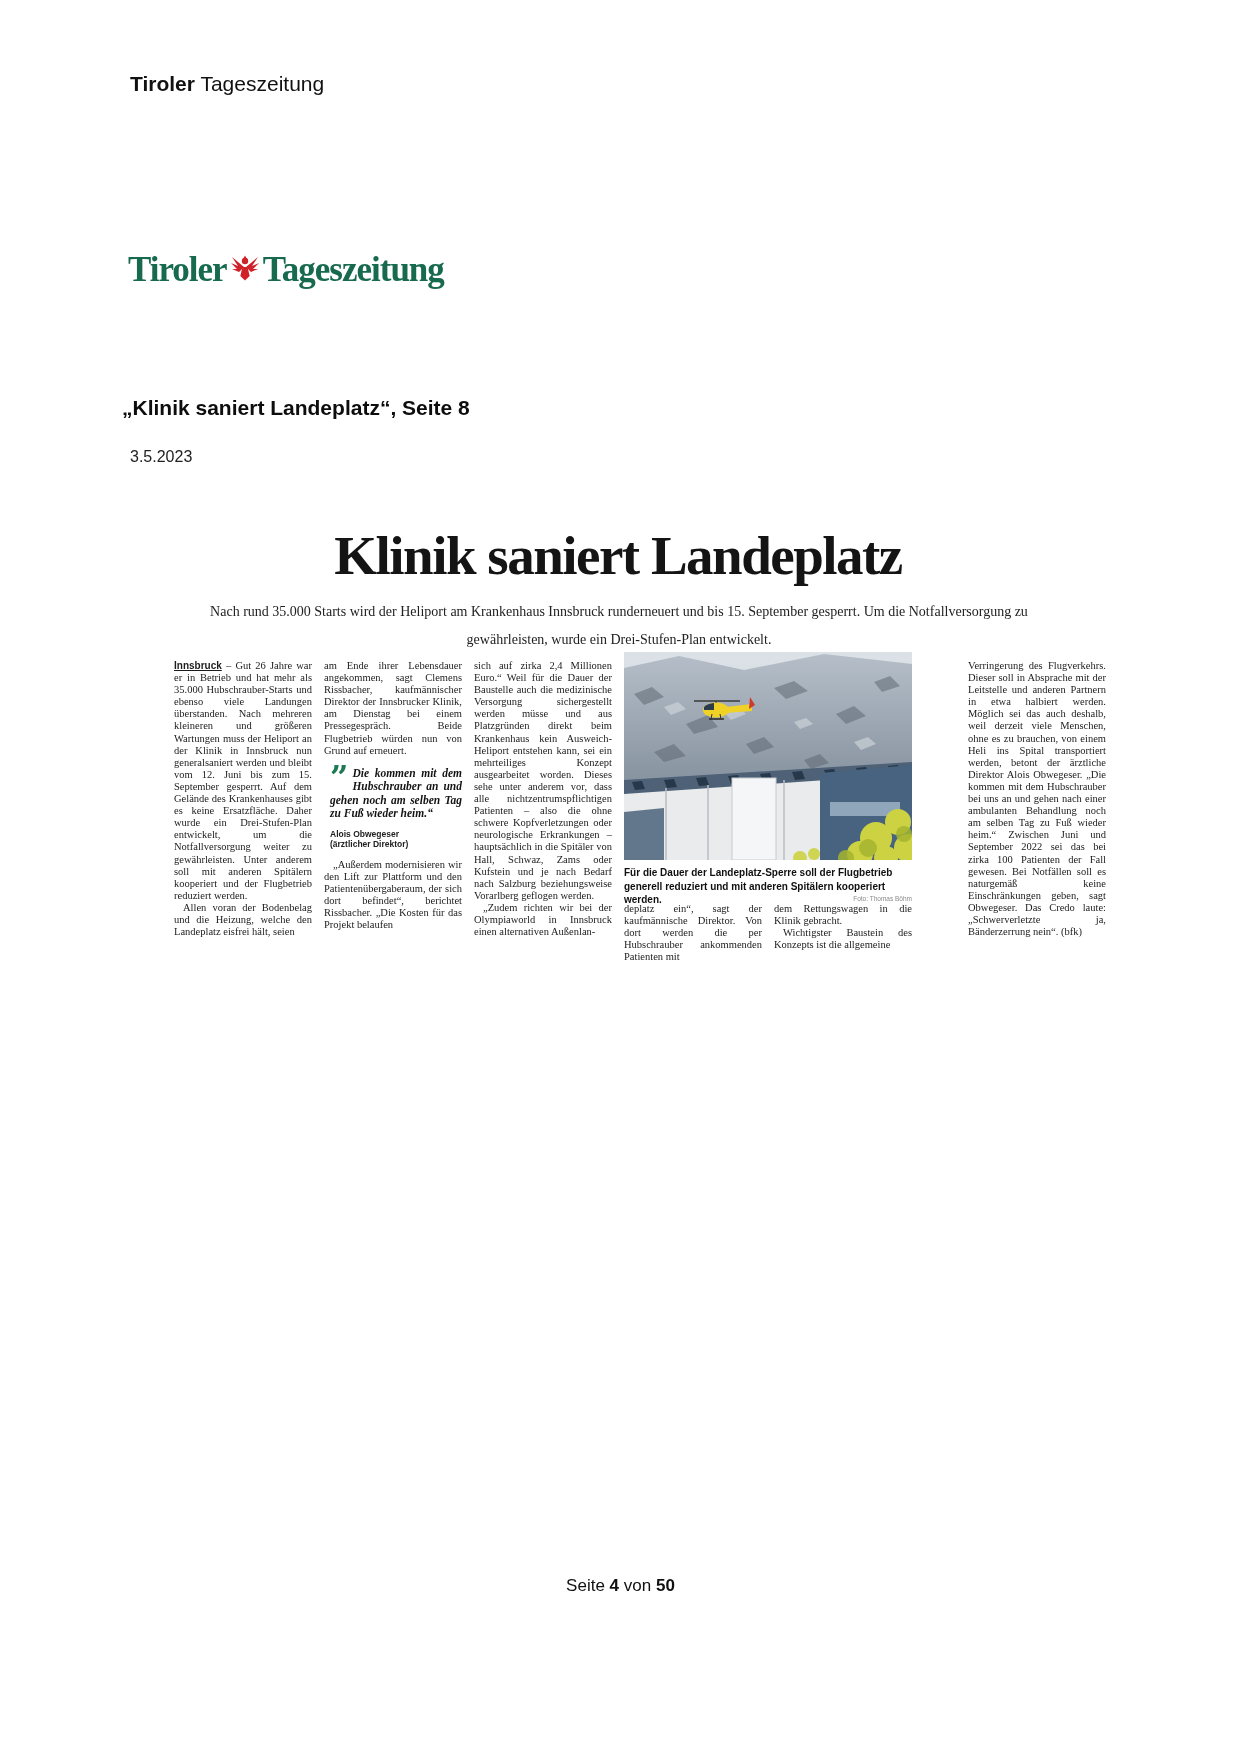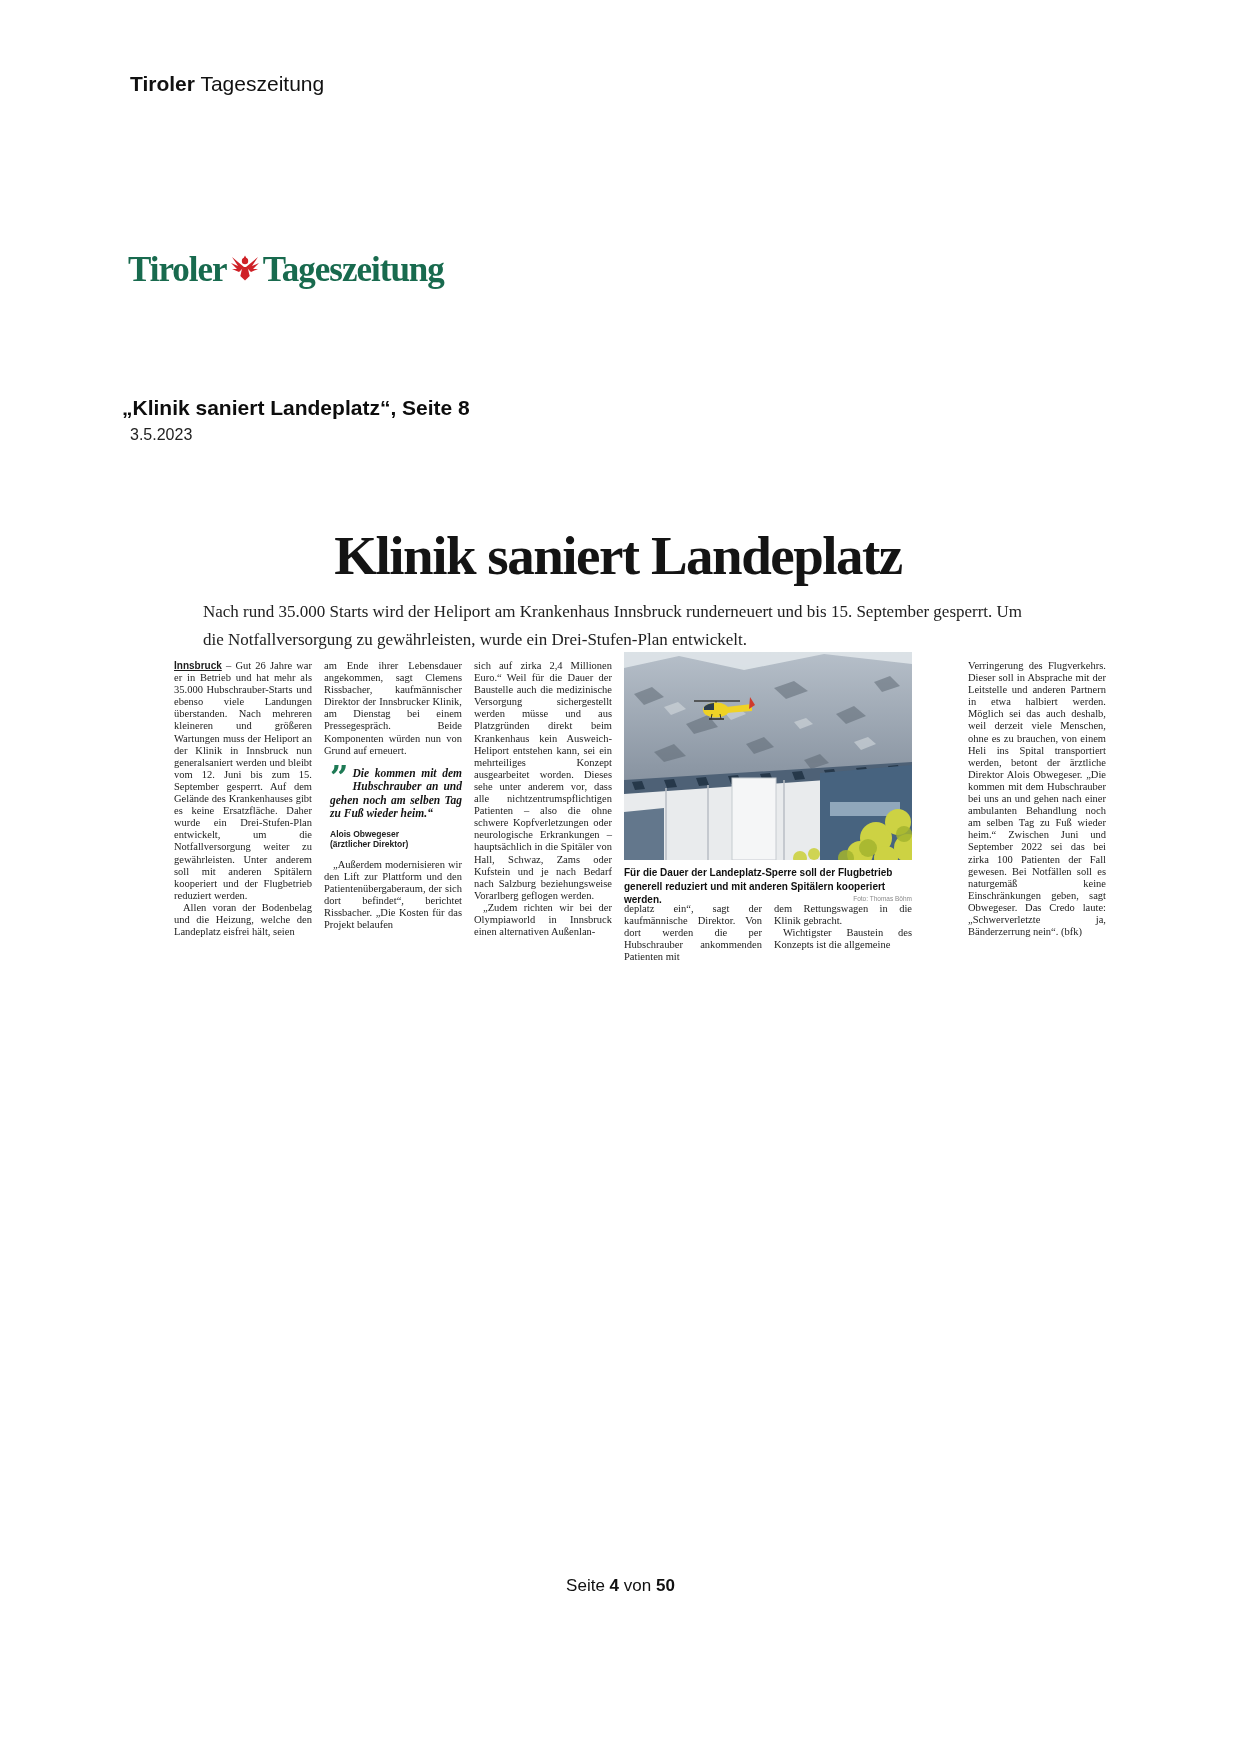--- a/index.html
+++ b/index.html
@@ -12,26 +12,26 @@
   .doc-header .bold{font-weight:700;}
 
   
   .logo{left:128px;top:250px;display:flex;align-items:center;gap:2px;
         font-family:"Liberation Serif",serif;font-weight:700;font-size:35px;
         color:#186a4e;letter-spacing:-1px;}
   .logo svg{display:block;margin:0 1px 4px 1px;}
 
   
   .clip-title{left:122px;top:396px;font-family:"Liberation Sans",sans-serif;font-weight:700;font-size:21px;color:#0d0d0d;}
-  .clip-date{left:130px;top:426px;font-family:"Liberation Sans",sans-serif;font-size:16px;color:#222;}
+  .clip-date{left:130px;top:448px;font-family:"Liberation Sans",sans-serif;font-size:16px;color:#222;}
 
   
   .headline{left:173px;top:524px;width:890px;text-align:center;font-weight:700;
             font-size:55px;letter-spacing:-1.5px;color:#141414;}
-  .subtitle{left:203px;top:598px;width:832px;font-size:17px;line-height:28px;color:#222;}
+  .subtitle{left:203px;top:598px;width:832px;text-align:center;font-size:14px;line-height:28px;color:#222;}
 
   .col{position:absolute;top:660px;width:138px;font-size:10.5px;line-height:12.1px;
        text-align:justify;hyphens:auto;-webkit-hyphens:auto;color:#1b1b1b;}
   .col p{margin:0;}
   .col p.indent{text-indent:9px;}
   .col p.gap{margin-top:9px;}
   .lead{font-family:"Liberation Sans",sans-serif;font-weight:700;font-size:10px;text-decoration:underline;}
 
   .pullquote{margin:10px 0 0 0;padding-left:6px;}
   .qmark{float:left;font-family:"DejaVu Serif",serif;font-weight:700;font-size:32px;
@@ -80,21 +80,21 @@
 
   <div class="abs headline">Klinik saniert Landeplatz</div>
   <div class="abs subtitle">Nach rund 35.000 Starts wird der Heliport am Krankenhaus Innsbruck runderneuert und bis 15. September gesperrt. Um die Notfallversorgung zu gewährleisten, wurde ein Drei-Stufen-Plan entwickelt.</div>
 
   <div class="col" style="left:174px;">
     <p><span class="lead">Innsbruck</span><span> – </span><span>Gut 26 Jahre war er in Betrieb und hat mehr als 35.000 Hubschrauber-Starts und ebenso viele Landungen überstanden. Nach mehreren kleineren und größeren Wartungen muss der Heliport an der Klinik in Innsbruck nun generalsaniert werden und bleibt vom 12. Juni bis zum 15. September gesperrt. Auf dem Gelände des Krankenhauses gibt es keine Ersatzfläche. Daher wurde ein Drei-Stufen-Plan entwickelt, um die Notfallversorgung weiter zu gewährleisten. Unter anderem soll mit anderen Spitälern kooperiert und der Flugbetrieb reduziert werden.</span></p>
     <p class="indent">Allen voran der Bodenbelag und die Heizung, welche den Landeplatz eisfrei hält, seien</p>
   </div>
 
   <div class="col" style="left:324px;">
-    <p>am Ende ihrer Lebensdauer angekommen, sagt Clemens Rissbacher, kaufmännischer Direktor der Innsbrucker Klinik, am Dienstag bei einem Pressegespräch. Beide Komponenten würden nun von Grund auf erneuert.</p>
+    <p>am Ende ihrer Lebensdauer angekommen, sagt Clemens Rissbacher, kaufmännischer Direktor der Innsbrucker Klinik, am Dienstag bei einem Pressegespräch. Beide Flugbetrieb würden nun von Grund auf erneuert.</p>
     <div class="pullquote">
       <span class="qmark">”</span><span class="qtext">Die kommen mit dem Hubschrauber an und gehen noch am selben Tag zu Fuß wieder heim.“</span>
     </div>
     <div class="attribution">
       <div>Alois Obwegeser</div>
       <div>(ärztlicher Direktor)</div>
     </div>
     <p class="indent gap">„Außerdem modernisieren wir den Lift zur Plattform und den Patientenübergaberaum, der sich dort befindet“, berichtet Rissbacher. „Die Kosten für das Projekt belaufen</p>
   </div>
 

